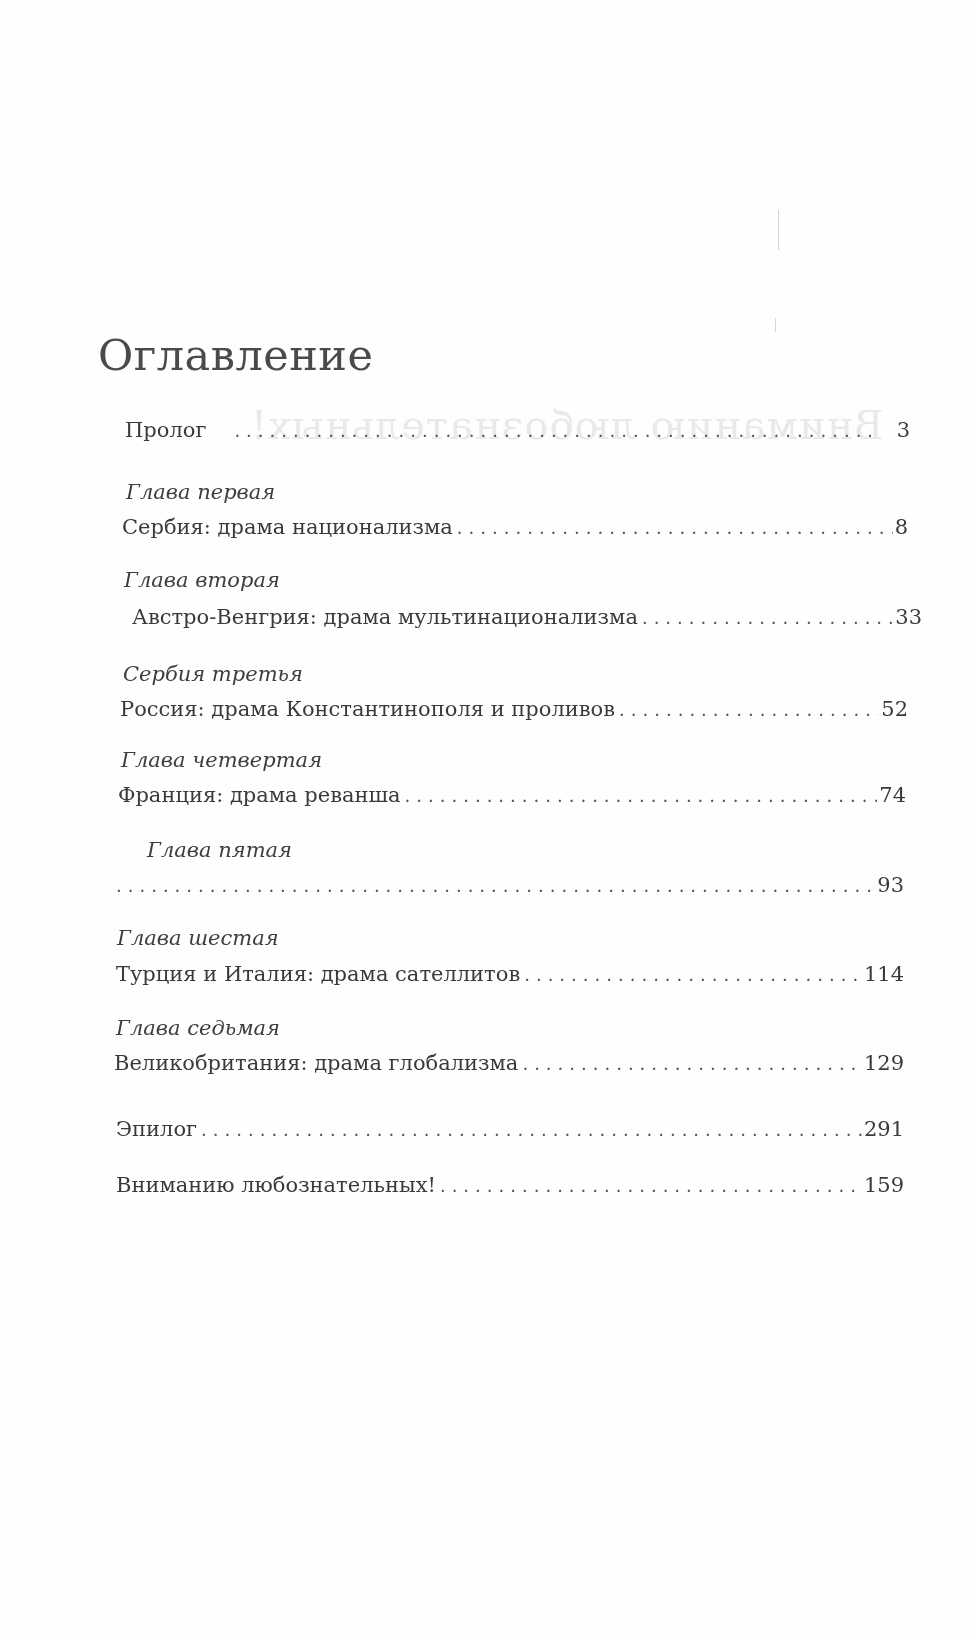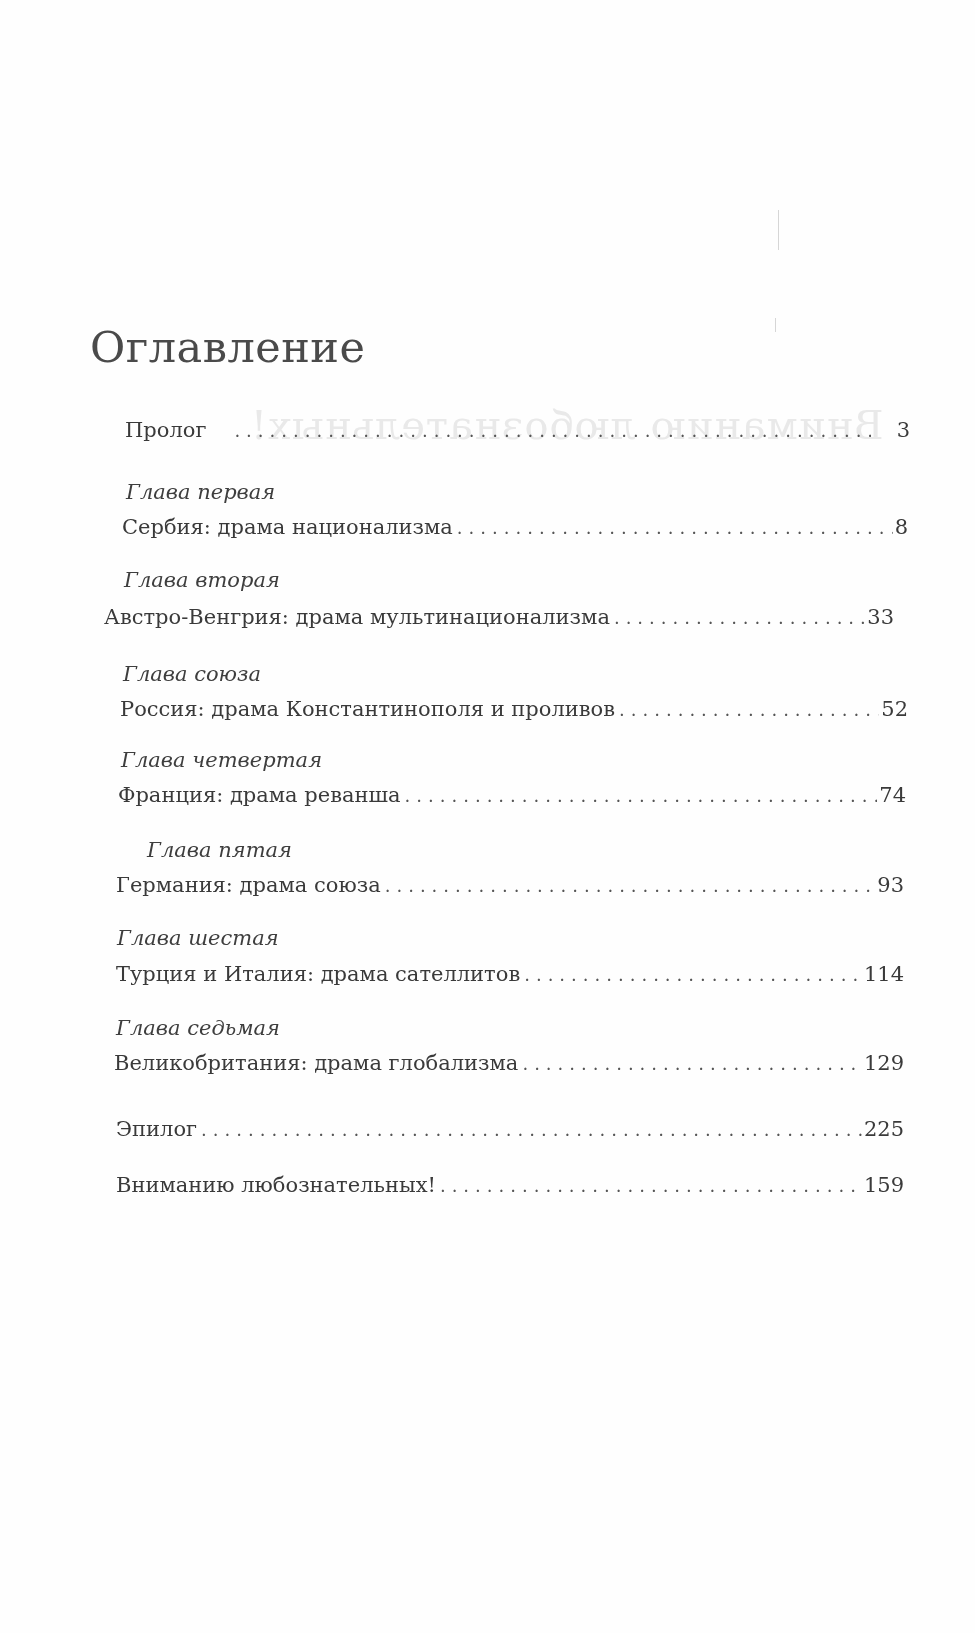--- a/index.html
+++ b/index.html
@@ -44,21 +44,21 @@
       background: #d6d6d6;
     }
     .toc-title {
       position: absolute;
       left: 90px;
       top: 322px;
       font-size: 43px;
       font-weight: normal;
       color: #4a4a4a;
       letter-spacing: 0.5px;
-      margin: 0;
+      margin: 8px;
     }
     .toc {
       position: absolute;
       left: 0;
       top: 0;
       width: 975px;
     }
     .entry {
       position: absolute;
       display: flex;
@@ -114,43 +114,42 @@
     </div>
 
     <div class="chapter-label" style="left:126px; top:480px;font-style:italic;">Глава первая</div>
     <div class="entry" style="left:122px; top:515px; width:786px;">
       <span class="title">Сербия: драма национализма</span>
       <span class="leader"></span>
       <span class="page-num">8</span>
     </div>
 
     <div class="chapter-label" style="left:124px; top:568px;">Глава вторая</div>
-    <div class="entry" style="left:104px; top:605px; width:790px;">
+    <div class="entry" style="left:132px; top:605px; width:790px;">
       <span class="title">Австро-Венгрия: драма мультинационализма</span>
       <span class="leader"></span>
       <span class="page-num">33</span>
     </div>
 
-    <div class="chapter-label" style="left:123px; top:662px;">Глава союза</div>
+    <div class="chapter-label" style="left:123px; top:662px;">Сербия третья</div>
     <div class="entry" style="left:120px; top:697px; width:788px;">
       <span class="title">Россия: драма Константинополя и проливов</span>
       <span class="leader"></span>
       <span class="page-num">52</span>
     </div>
 
     <div class="chapter-label" style="left:121px; top:748px;">Глава четвертая</div>
     <div class="entry" style="left:118px; top:783px; width:788px;">
       <span class="title">Франция: драма реванша</span>
       <span class="leader"></span>
       <span class="page-num">74</span>
     </div>
 
     <div class="chapter-label" style="left:118px; top:838px;margin-left:29px;">Глава пятая</div>
     <div class="entry" style="left:116px; top:873px; width:788px;">
-      <span class="title">Германия: драма союза</span>
       <span class="leader"></span>
       <span class="page-num">93</span>
     </div>
 
     <div class="chapter-label" style="left:117px; top:926px;">Глава шестая</div>
     <div class="entry" style="left:116px; top:962px; width:788px;">
       <span class="title">Турция и Италия: драма сателлитов</span>
       <span class="leader"></span>
       <span class="page-num">114</span>
     </div>
@@ -158,21 +157,21 @@
     <div class="chapter-label" style="left:116px; top:1016px;">Глава седьмая</div>
     <div class="entry" style="left:114px; top:1051px; width:790px;">
       <span class="title">Великобритания: драма глобализма</span>
       <span class="leader"></span>
       <span class="page-num">129</span>
     </div>
 
     <div class="entry" style="left:116px; top:1117px; width:788px;">
       <span class="title">Эпилог</span>
       <span class="leader"></span>
-      <span class="page-num">225</span>
+      <span class="page-num">291</span>
     </div>
 
     <div class="entry" style="left:116px; top:1173px; width:788px;">
       <span class="title">Вниманию любознательных!</span>
       <span class="leader"></span>
       <span class="page-num">159</span>
     </div>
 
   </div>
 </div>

